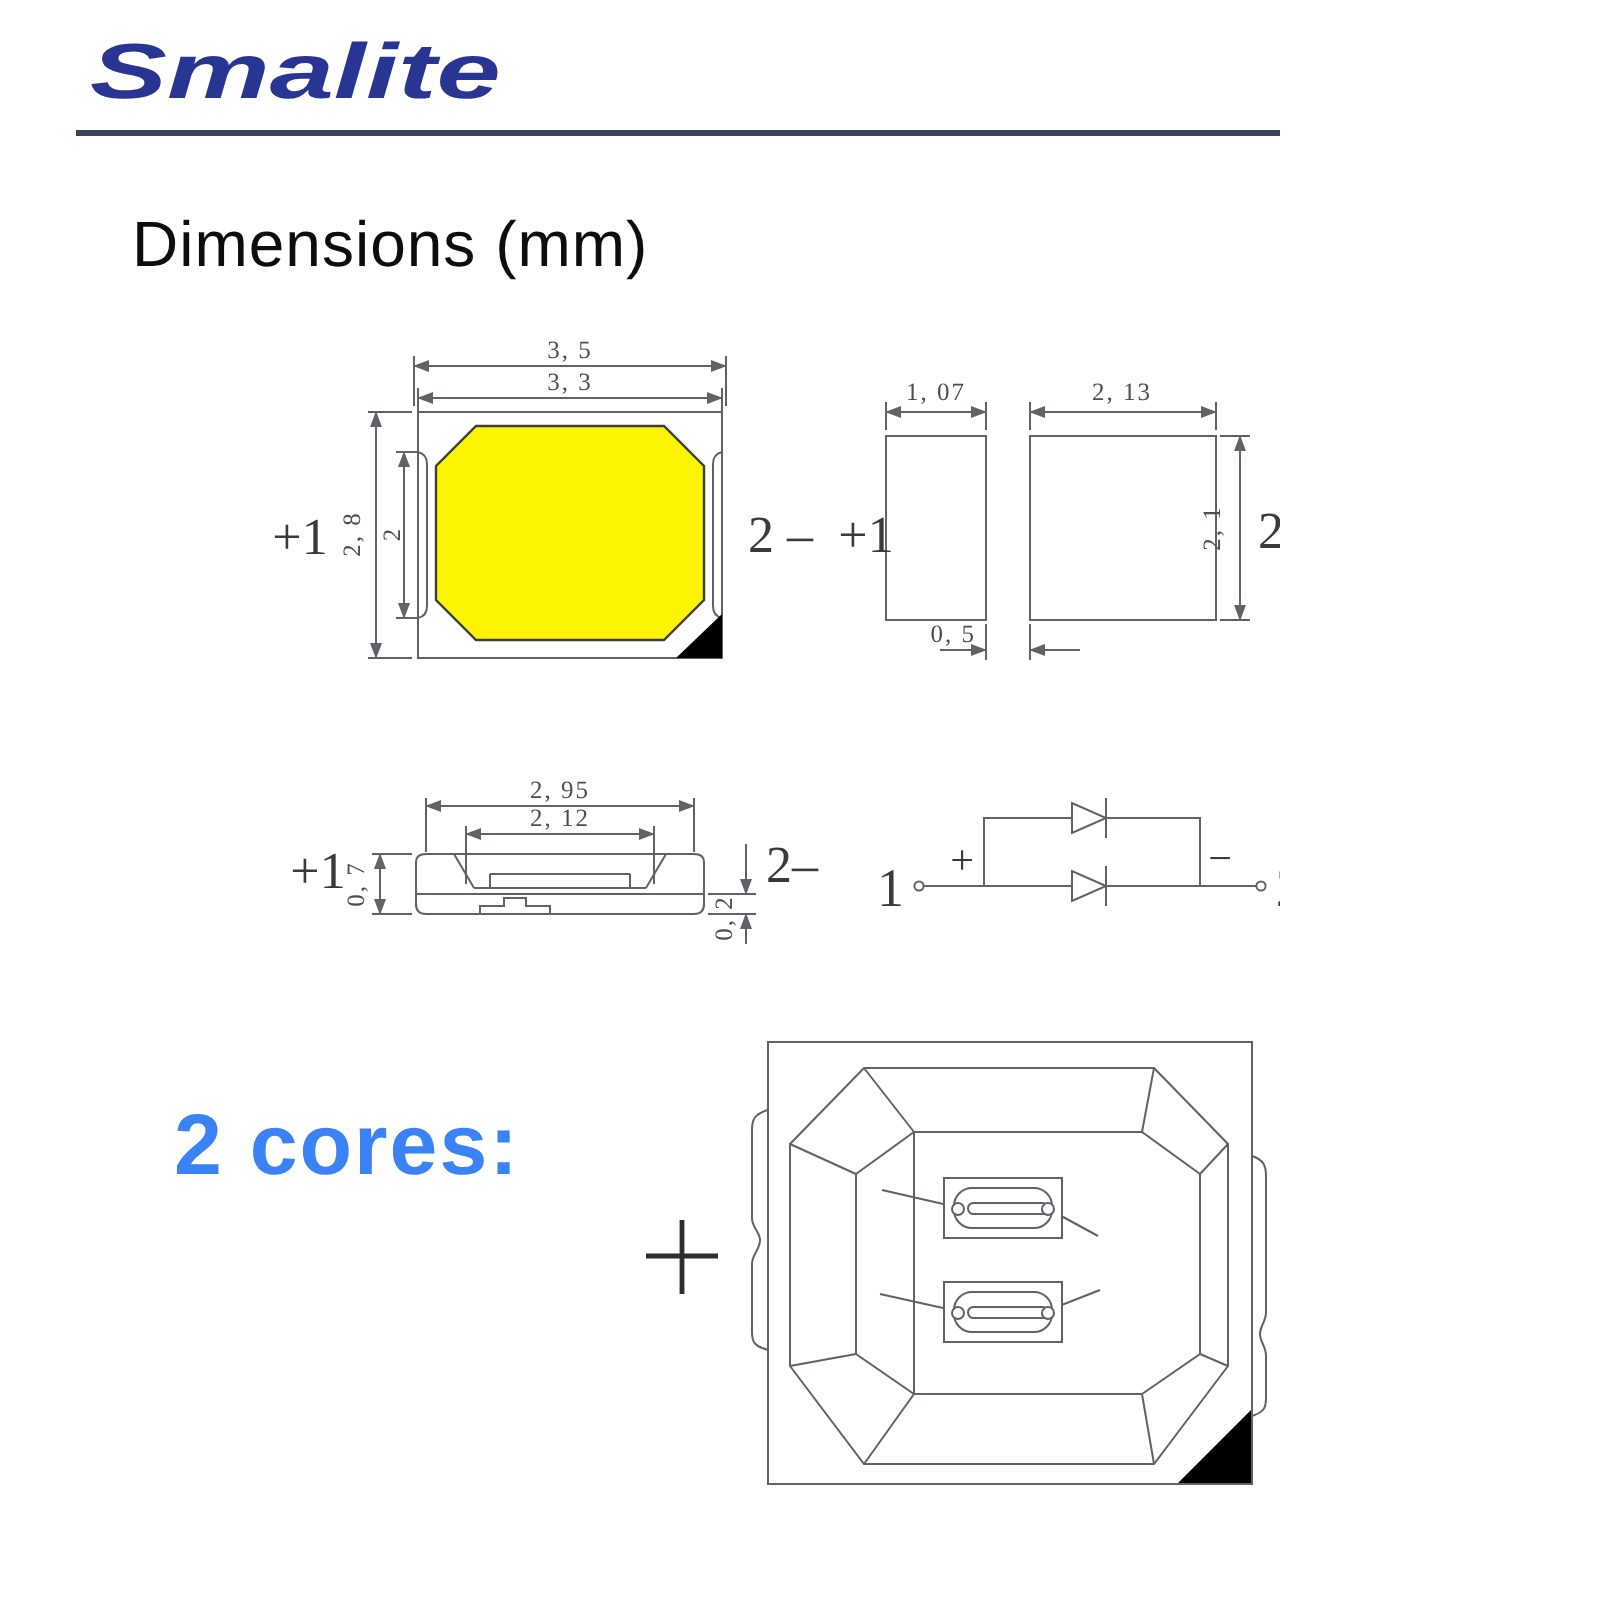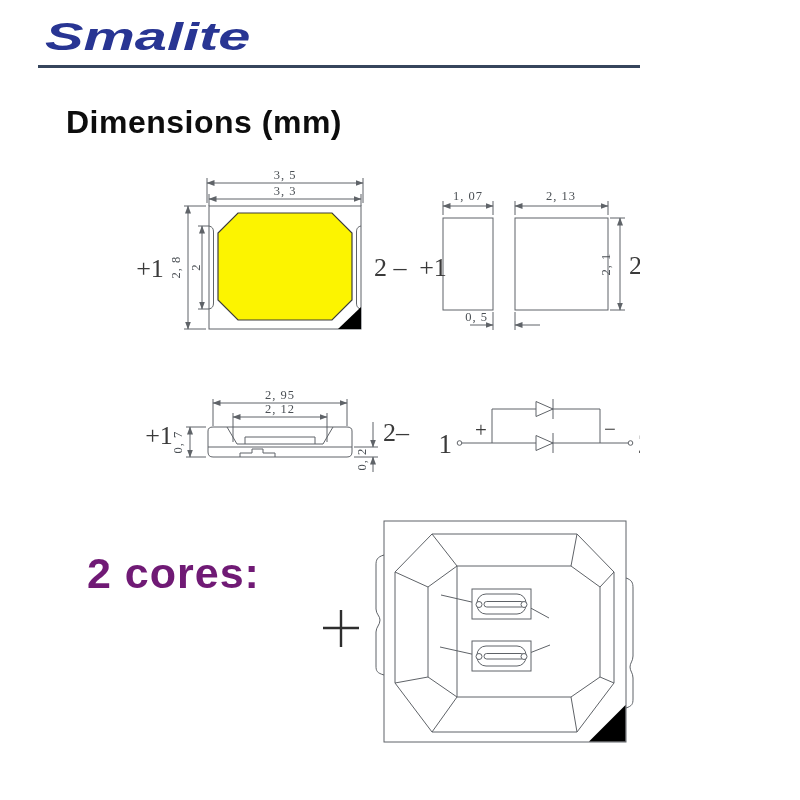--- a/index.html
+++ b/index.html
@@ -4,23 +4,23 @@
 <style>
   html,body{margin:0;padding:0;background:#ffffff;}
   .page{position:relative;width:640px;height:800px;background:#fff;overflow:hidden;
         font-family:"Liberation Sans",sans-serif;}
   .logo{position:absolute;left:45px;top:15px;font-family:"Liberation Sans",sans-serif;
         font-style:italic;font-weight:bold;font-size:39px;color:#283593;
         transform:scaleX(1.48);transform-origin:left center;letter-spacing:0px;white-space:nowrap;}
   .company{position:absolute;left:289px;top:30px;font-size:15.5px;color:#5f7183;
         letter-spacing:1.4px;white-space:nowrap;font-weight:bold;}
   .divider{position:absolute;left:38px;top:65px;width:713px;height:3px;background:#36455c;}
-  .title{position:absolute;left:66px;top:104px;font-size:32px;font-weight:bold;color:#0d0d0d;
+  .title{position:absolute;left:66px;top:104px;font-size:32px;font-weight:normal;color:#0d0d0d;
         letter-spacing:0.5px;}
-  .cores{position:absolute;left:87px;top:549px;font-size:43px;font-weight:bold;color:#701a75;
+  .cores{position:absolute;left:87px;top:549px;font-size:43px;font-weight:bold;color:#3b82f6;
         letter-spacing:1px;}
   svg{position:absolute;left:0;top:0;}
   .ln{stroke:#5f6368;stroke-width:1;fill:none;}
   .lnw{stroke:#5f6368;stroke-width:1;fill:#ffffff;}
   .dim{font-family:"Liberation Serif",serif;font-size:12.5px;fill:#4a4f54;letter-spacing:1px;}
   .pol{font-family:"Liberation Serif",serif;font-size:26px;fill:#3a3a3a;}
   .cnum{font-family:"Liberation Serif",serif;font-size:27px;fill:#3a3a3a;}
   .csign{font-family:"Liberation Serif",serif;font-size:21px;fill:#3a3a3a;}
   .blackfill{fill:#000000;stroke:none;}
   .yellow{fill:#fcf400;stroke:#3d3d3d;stroke-width:1.2;}

